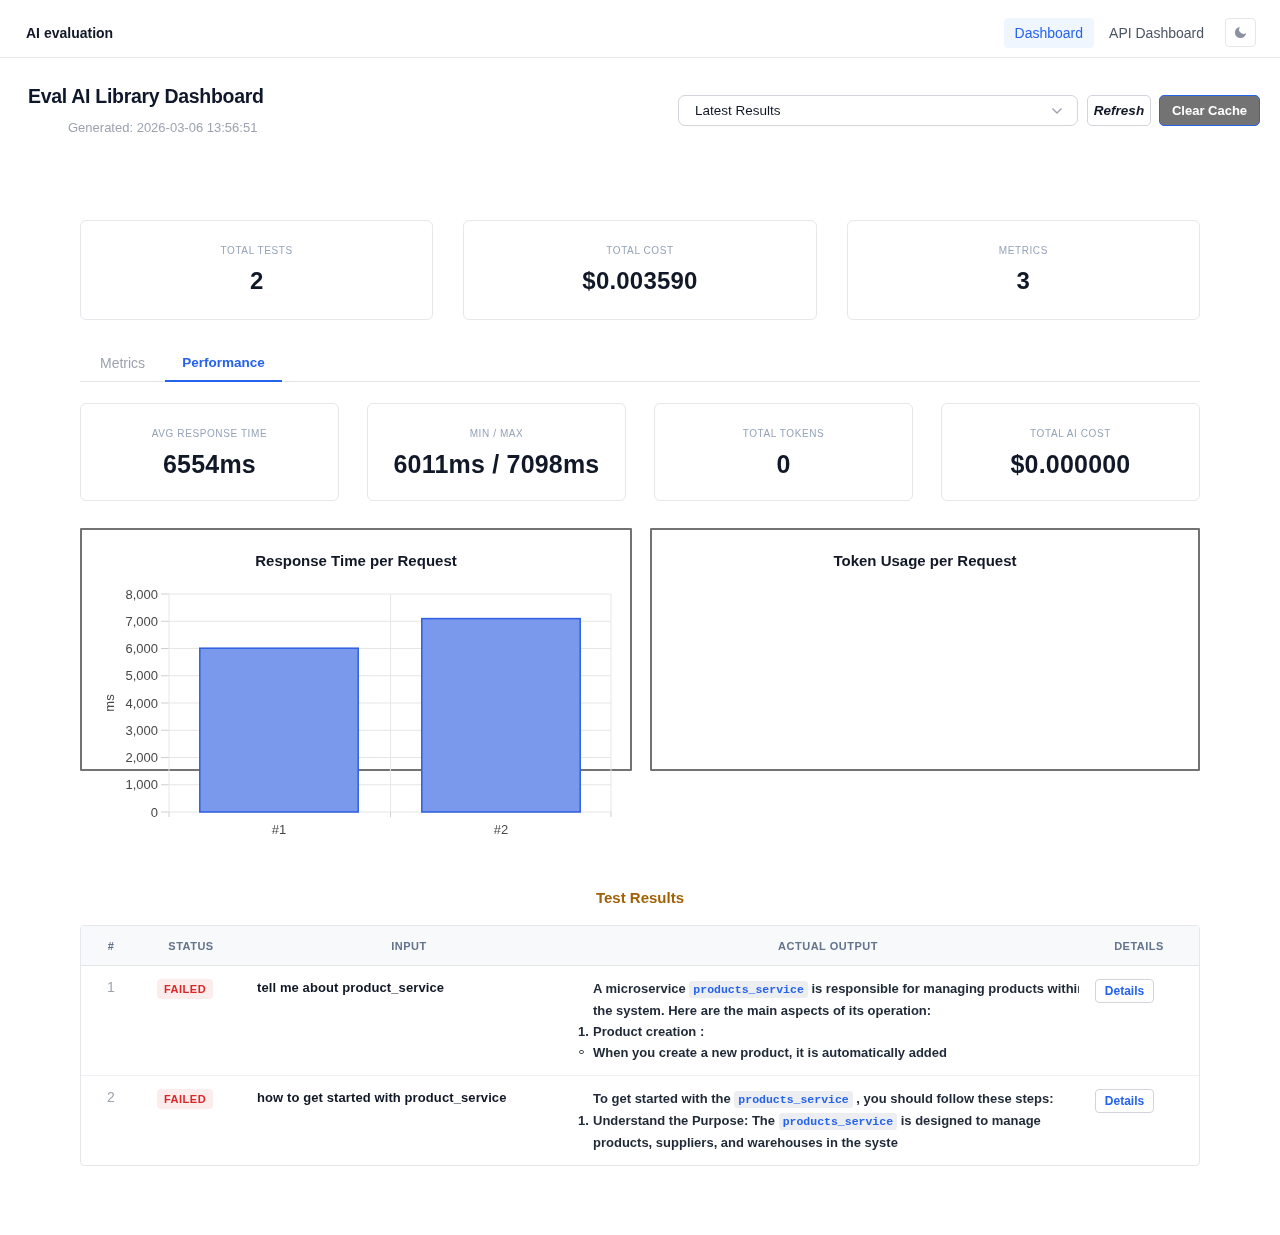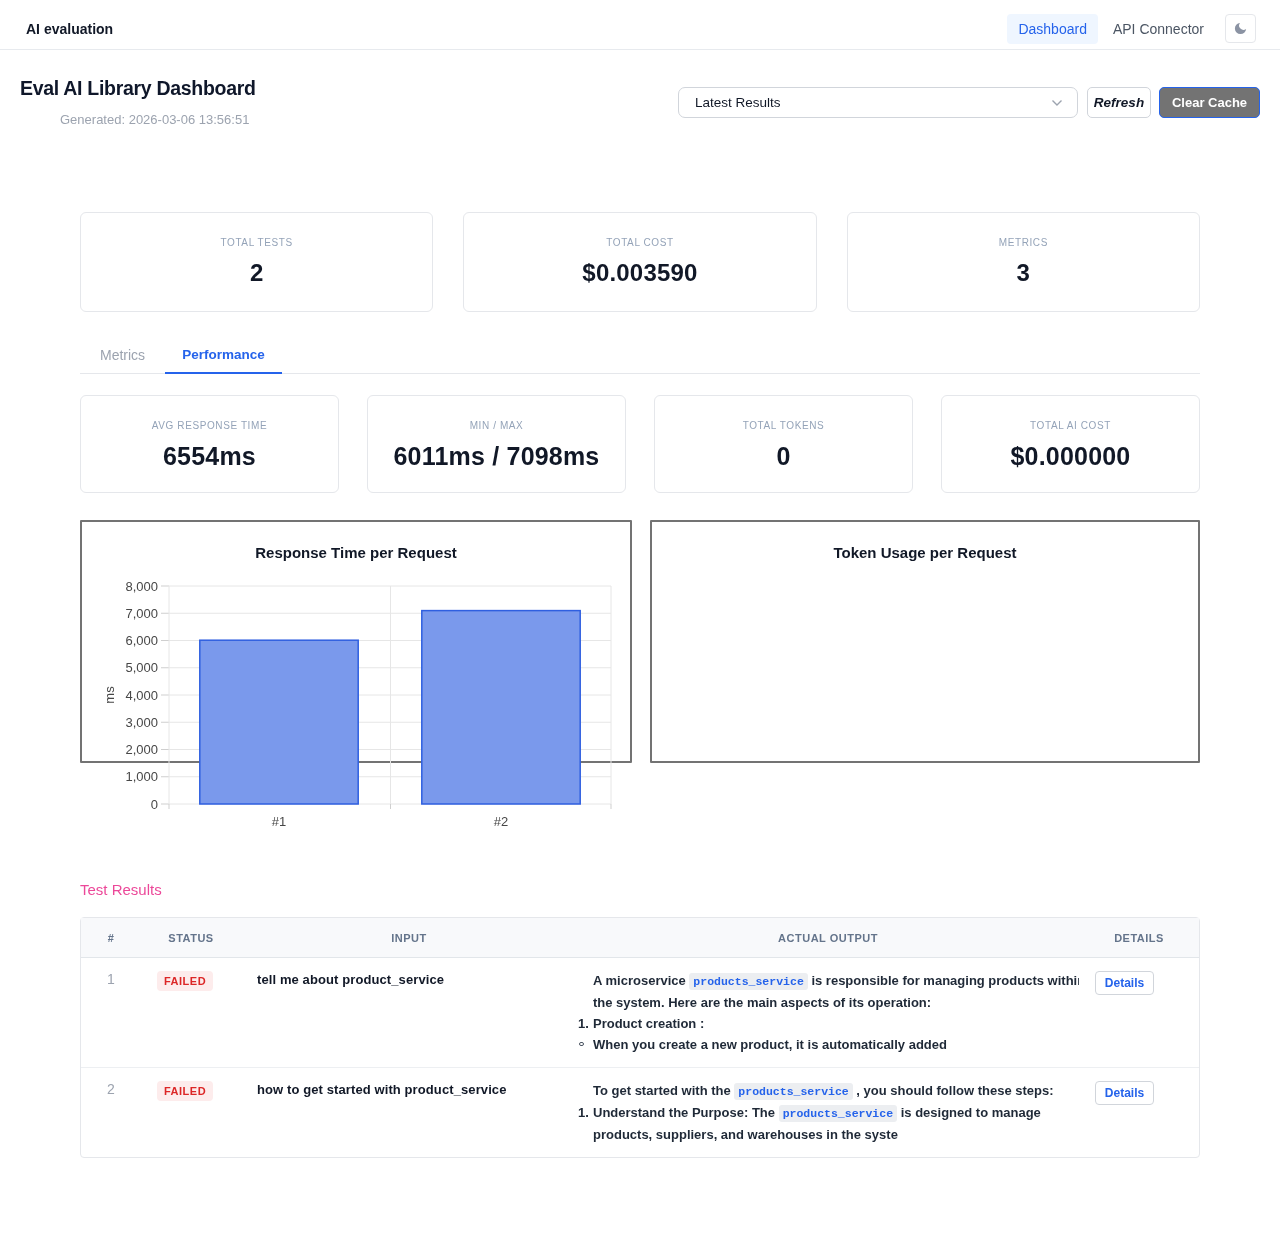--- a/index.html
+++ b/index.html
@@ -1,25 +1,25 @@
 <!DOCTYPE html>
 <html><head>
 <meta charset="utf-8">
 <style>
 * { box-sizing: border-box; margin: 0; padding: 0; }
 html,body { background:#fff; }
 body { font-family:"Liberation Sans",sans-serif; color:#111827; width:1280px; height:1235px; position:relative; overflow:hidden; }
-.topbar { height:50px; border-bottom:1px solid #e7eaee; display:flex; align-items:center; justify-content:space-between; padding:8px 24px 0 26px; }
+.topbar { height:58px; border-bottom:1px solid #e7eaee; display:flex; align-items:center; justify-content:space-between; padding:8px 24px 0 26px; }
 .brand { font-size:14px; font-weight:700; color:#111827; }
 .nav { display:flex; align-items:center; }
 .pill { background:#eff6ff; color:#2563eb; font-size:14px; font-weight:500; padding:7px 11px; border-radius:4px; }
 .plain { color:#4b5563; font-size:14px; padding:7px 15px; margin-right:6px; }
 .moonbtn { width:31px; height:29px; border:1px solid #e5e7eb; border-radius:4px; display:flex; align-items:center; justify-content:center; background:#fff; }
 .page { position:relative; }
-.titleblock { position:absolute; left:20px; top:27px; }
+.titleblock { position:absolute; left:28px; top:27px; }
 .titleblock h1 { font-size:19.5px; font-weight:700; letter-spacing:-0.3px; color:#0f172a; }
 .gen { margin-top:12px; font-size:13px; color:#9ca3af;margin-left:40px; }
 .controls { position:absolute; top:37px; right:20px; display:flex; }
 .select { width:400px; height:31px; border:1px solid #d1d5db; border-radius:7px; display:flex; align-items:center; padding:0 14px 0 16px; font-size:13.5px; font-weight:500; color:#111827; justify-content:space-between; }
 .btn { height:31px; border:1px solid #d1d5db; border-radius:5px; background:#fff; font-size:13.5px; font-weight:600; color:#111827; display:flex; align-items:center; justify-content:center; }
 .refresh { width:64px; margin-left:9px;font-style:italic; }
 .clearcache { width:101px; margin-left:8px; background:#737373; border-color:#2563eb; color:#fff; font-size:13px; font-weight:700; }
 .content { position:absolute; left:80px; width:1120px; }
 .cards1 { top:162px; display:grid; grid-template-columns:1fr 1fr 1fr; gap:30px; }
 .card { border:1px solid #e5e7eb; border-radius:6px; background:#fff; text-align:center; }
@@ -28,21 +28,21 @@
 .cval { margin-top:11px; font-size:24px; font-weight:700; color:#111827; letter-spacing:.2px; }
 .tabs { top:289px; display:flex; border-bottom:1px solid #e5e7eb; }
 .tab { padding:8px 20px 9px; font-size:14px; font-weight:500; color:#9ca3af; border-bottom:2px solid transparent; margin-bottom:-1px; }
 .tab.active { color:#2563eb; font-weight:700; border-bottom-color:#2563eb; font-size:13.5px; padding:8px 17px 9px; }
 .cards2 { top:345px; display:grid; grid-template-columns:1fr 1fr 1fr 1fr; gap:28px; }
 .cards2 .card { height:98px; padding-top:24px; }
 .cards2 .cval { font-size:25px; }
 .charts { top:470px; display:grid; grid-template-columns:552px 550px; gap:18px; }
 .panel { border:2px solid #737373; border-radius:1px; background:#fff; height:243px; position:relative; }
 .ptitle { text-align:center; margin-top:22px; font-size:15px; font-weight:700; color:#111827; }
-.trhead { top:831px; font-size:15px; font-weight:400; color:#ec4899; }
+.trhead { top:831px; text-align:center; font-size:15px; font-weight:700; color:#a16207; }
 .tablewrap { top:867px; border:1px solid #e5e7eb; border-radius:4px; background:#fff; }
 table { border-collapse:collapse; width:100%; table-layout:fixed; }
 th { background:#f8f9fb; font-size:11px; font-weight:700; letter-spacing:.5px; color:#64748b; padding:14px 0 13px; border-bottom:1px solid #e2e6ea; text-align:center; }
 td { vertical-align:top; padding:13px 16px; font-size:14px; border-top:1px solid #edeff2; }
 tr.r1 td { border-top:none; }
 td.num { text-align:center; color:#9ca3af; padding:13px 0; }
 .badge { display:inline-block; font-size:11px; font-weight:700; letter-spacing:.5px; color:#dc2626; background:#fdecec; padding:4px 7px; border-radius:4px; }
 td.stat { padding-left:16px; }
 td.inp { font-size:13px; font-weight:600; color:#111827; padding-top:14px; letter-spacing:.1px; }
 td.outp { font-size:13px; color:#1f2937; line-height:21px; padding-top:12px; padding-bottom:12px; overflow:hidden; }
@@ -53,21 +53,21 @@
 .ring { position:absolute; left:-14px; top:7.5px; width:4.5px; height:4.5px; border:1.4px solid #4b5563; border-radius:50%; }
 .detbtn { display:inline-block; border:1px solid #d1d5db; border-radius:4px; color:#2563eb; font-size:12px; font-weight:600; padding:4px 0; width:59px; text-align:center; }
 .axis { fill:#474747; font-size:13px; font-family:"Liberation Sans",sans-serif; }
 </style>
 </head>
 <body>
 <div class="topbar">
   <div class="brand">AI evaluation</div>
   <div class="nav">
     <div class="pill">Dashboard</div>
-    <div class="plain">API Connector</div>
+    <div class="plain">API Dashboard</div>
     <div class="moonbtn">
         <svg width="15" height="15" viewBox="0 0 24 24">
           <path d="M21 12.79A9 9 0 1 1 11.21 3 7 7 0 0 0 21 12.79z" fill="#8b93a3"></path>
         </svg>
       </div>
   </div>
 </div>
 <div class="page">
   <div class="titleblock">
     <h1>Eval AI Library Dashboard</h1>

